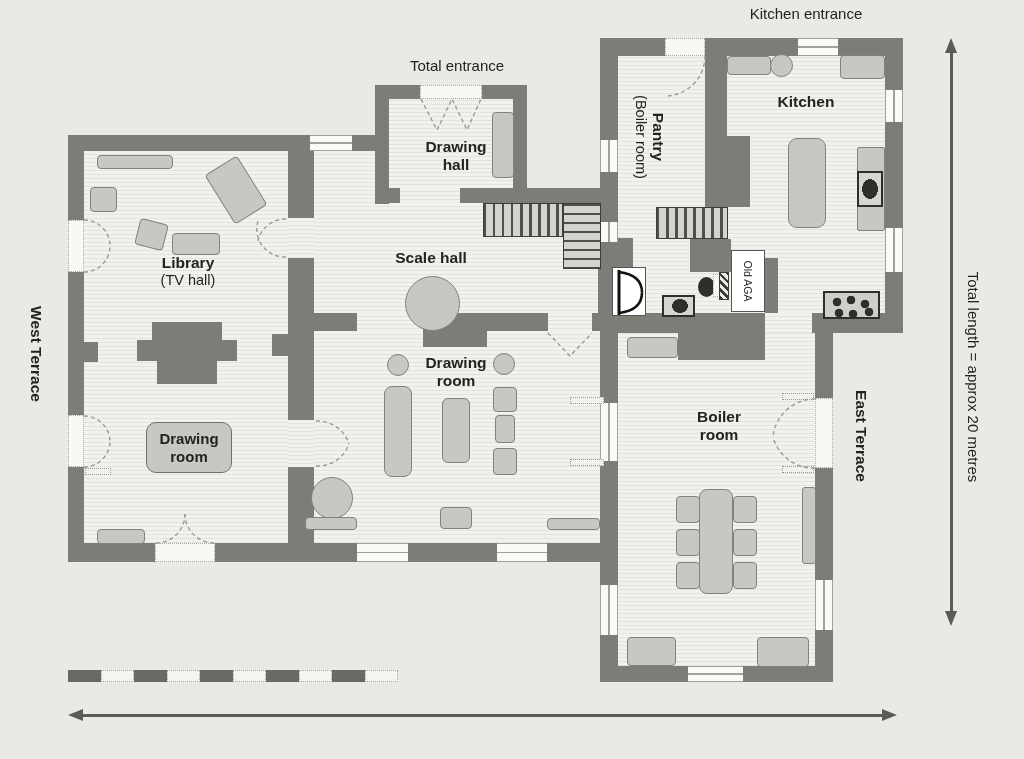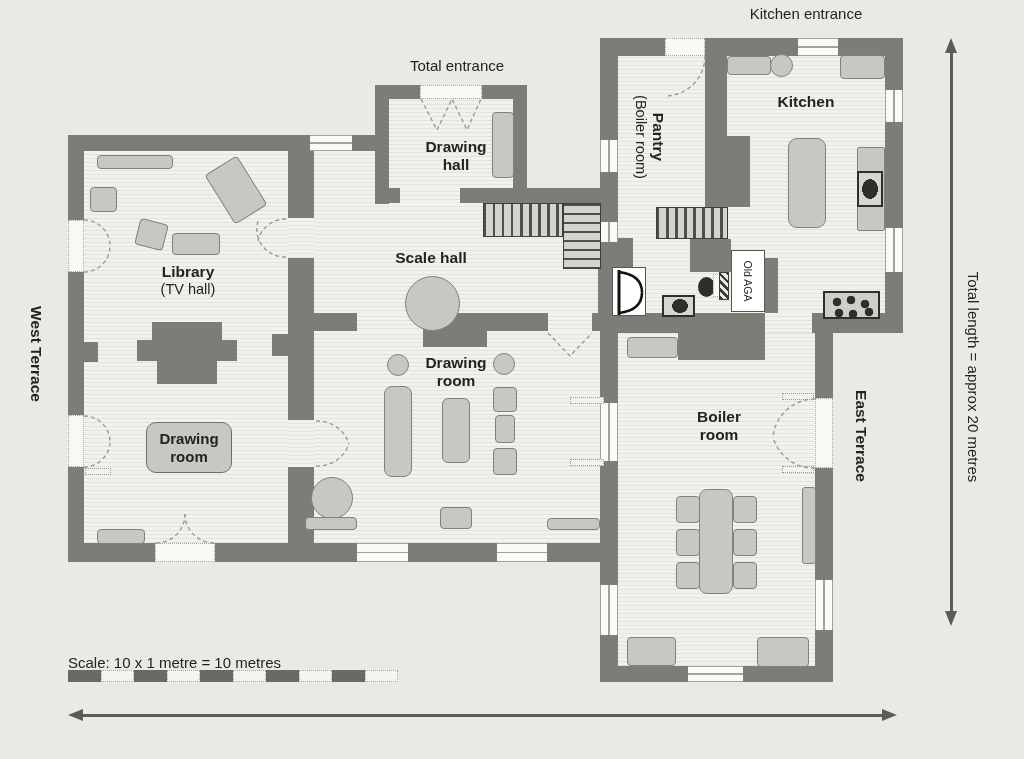--- a/index.html
+++ b/index.html
@@ -211,21 +211,21 @@
       <path d="M316,421 A33,33 0 0 1 349,444"></path>
       <path d="M316,466 A33,33 0 0 0 349,444"></path>
       <path d="M548,333 L570,356 L592,333"></path>
       <path d="M815,399 A42,42 0 0 0 773,437"></path>
       <path d="M815,468 A42,42 0 0 1 773,437"></path>
       <path d="M705,56 A40,40 0 0 1 665,96"></path>
       <path d="M421,99 L437,130 L452,99 L467,130 L481,99"></path>
     </g>
   </svg>
 
-  <div class="lb" style="left:188px;top:281px">
+  <div class="lb" style="left:188px;top:272px">
     <span>Library</span>
     <span class="sub">(TV hall)</span>
   </div>
   <div class="lb" style="left:456px;top:156px">
     <span>Drawing</span>
       <span>hall</span>
   </div>
   <div class="lb" style="left:431px;top:258px">
     <span>Scale hall</span>
   </div>
@@ -243,21 +243,20 @@
   <div class="lb rot" style="left:649px;top:137px">
     <span>Pantry</span>
     <span class="sub">(Boiler room)</span>
   </div>
 
   <div class="lb ann" style="left:806px;top:14px">Kitchen entrance</div>
   <div class="lb ann" style="left:457px;top:66px">Total entrance</div>
   <div class="lb rot" style="left:36px;top:354px;font-size:15.5px">West Terrace</div>
   <div class="lb rot" style="left:861px;top:436px;font-size:15.5px">East Terrace</div>
 
-  <div class="lb ann" style="left:68px;top:654px;transform:none;text-align:left">Scale: 10 x 1 metre = 10 metres</div>
   <div class="scalebar" style="left:68px;top:670px">
     <i class="sd"></i>
       <i class="sl"></i>
       <i class="sd"></i>
       <i class="sl"></i>
       <i class="sd"></i>
       <i class="sl"></i>
       <i class="sd"></i>
       <i class="sl"></i>
       <i class="sd"></i>

